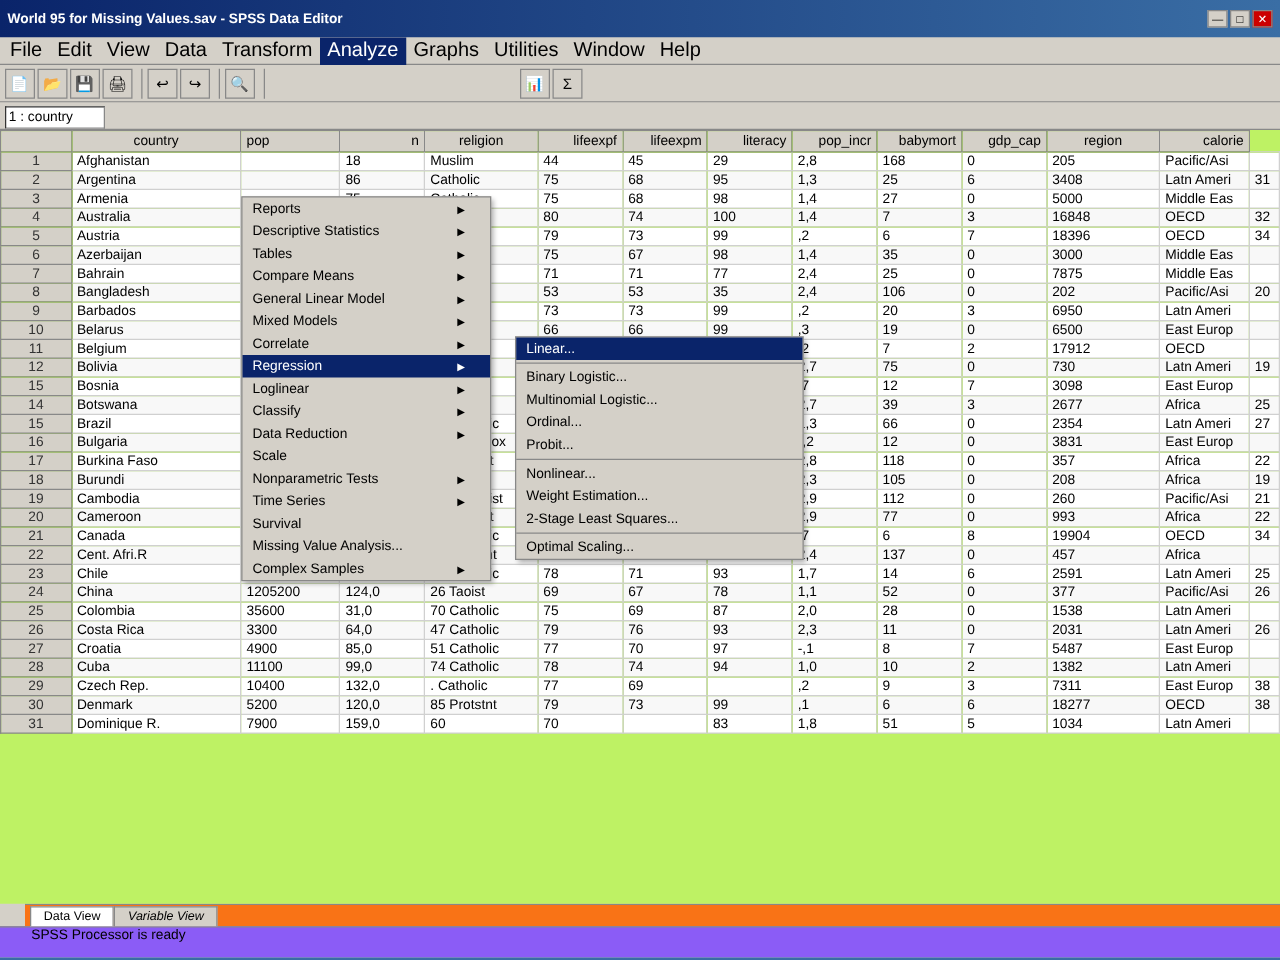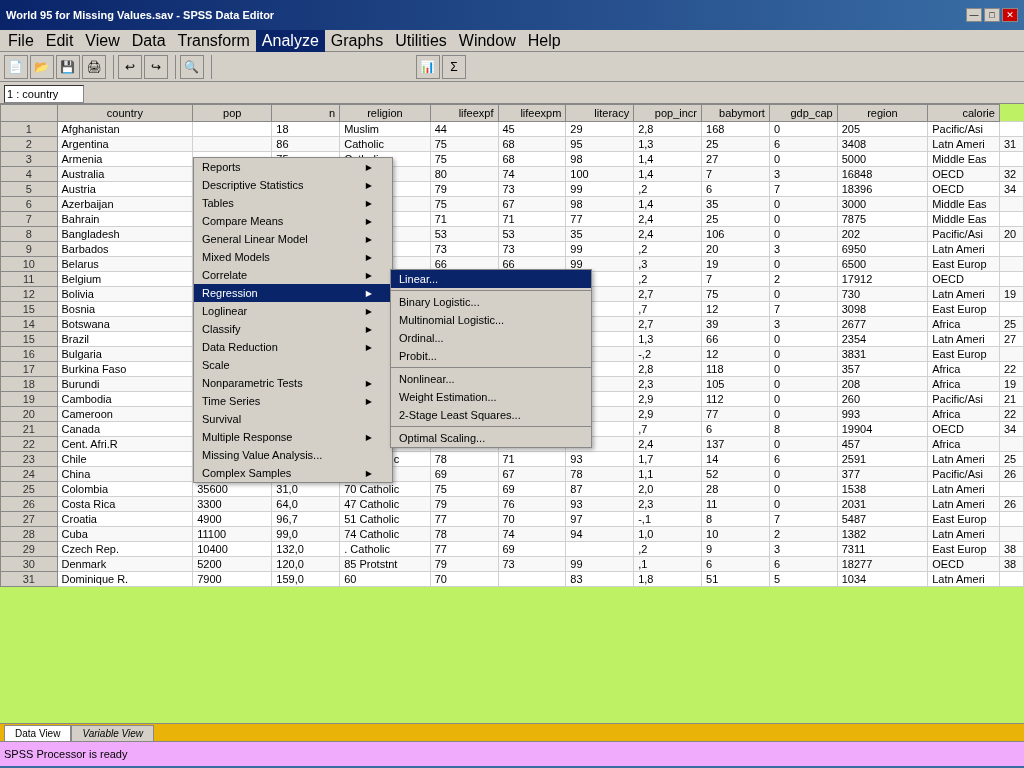--- a/index.html
+++ b/index.html
@@ -146,33 +146,33 @@
 
     
     .analyze-menu {
       left: 193px;
       top: 53px;
       width: 200px;
     }
 
     
     .regression-submenu {
-      left: 390px;
+      left: 412px;
       top: 165px;
-      width: 202px;
+      width: 231px;
     }
 
     
     .status-bar {
-      background: #f0abfc;
+      background: #8b5cf6;
       height: 25px;
       display: flex;
-      align-items: center;
+      align-items: flex-start;
       border-top: 1px solid #888;
-      padding: 0 4px;
+      padding: 0 25px;
       font-size: 11px;
     }
 
     
     .taskbar {
       background: linear-gradient(to bottom, #3a6ea5, #1a4a85);
       height: 28px;
       display: flex;
       align-items: center;
       padding: 0 4px;
@@ -214,21 +214,21 @@
     }
     .taskbar-clock {
       background: #1a4a85;
       border: 1px inset #4a7ab5;
       padding: 1px 6px;
       font-size: 10px;
       color: white;
     }
 
     .col-country { min-width: 120px; }
-    .col-pop { min-width: 70px; text-align: center; }
+    .col-pop { min-width: 70px; text-align: left; }
     .col-num { min-width: 60px; text-align: right; }
     .col-religion { min-width: 80px; }
     .col-region { min-width: 80px; }
   </style>
 </head>
 <body>
 
 <div class="title-bar">
   <span class="title-bar-text">World 95 for Missing Values.sav - SPSS Data Editor</span>
   <div class="title-bar-buttons">
@@ -708,21 +708,21 @@
               <td>11</td>
               <td>0</td>
               <td>2031</td>
               <td>Latn Ameri</td>
               <td>26</td>
             </tr>
             <tr>
               <td class="row-num">27</td>
               <td>Croatia</td>
               <td>4900</td>
-              <td>96,7</td>
+              <td>85,0</td>
               <td>51 Catholic</td>
               <td>77</td>
               <td>70</td>
               <td>97</td>
               <td>-,1</td>
               <td>8</td>
               <td>7</td>
               <td>5487</td>
               <td>East Europ</td>
               <td></td>
@@ -807,21 +807,20 @@
       <div class="menu-popup-item has-sub">Mixed Models</div>
       <div class="menu-popup-item has-sub">Correlate</div>
       <div class="menu-popup-item has-sub active">Regression</div>
       <div class="menu-popup-item has-sub">Loglinear</div>
       <div class="menu-popup-item has-sub">Classify</div>
       <div class="menu-popup-item has-sub">Data Reduction</div>
       <div class="menu-popup-item">Scale</div>
       <div class="menu-popup-item has-sub">Nonparametric Tests</div>
       <div class="menu-popup-item has-sub">Time Series</div>
       <div class="menu-popup-item">Survival</div>
-      <div class="menu-popup-item has-sub">Multiple Response</div>
       <div class="menu-popup-item">Missing Value Analysis...</div>
       <div class="menu-popup-item has-sub">Complex Samples</div>
     </div>
 
     <div class="menu-popup regression-submenu">
       <div class="menu-popup-item active">Linear...</div>
       <div class="menu-popup-separator"></div>
       <div class="menu-popup-item">Binary Logistic...</div>
       <div class="menu-popup-item">Multinomial Logistic...</div>
       <div class="menu-popup-item">Ordinal...</div>
@@ -829,21 +828,21 @@
       <div class="menu-popup-separator"></div>
       <div class="menu-popup-item">Nonlinear...</div>
       <div class="menu-popup-item">Weight Estimation...</div>
       <div class="menu-popup-item">2-Stage Least Squares...</div>
       <div class="menu-popup-separator"></div>
       <div class="menu-popup-item">Optimal Scaling...</div>
     </div>
   </div>
 </div>
 
-<div style="background:#eab308; height:18px; display:flex; align-items:center; border-top:1px solid #888; padding:0 4px;">
+<div style="background:#f97316; height:18px; display:flex; align-items:center; border-top:1px solid #888; padding:0 4px;margin-left:20px;">
   <div style="background:white; border:1px solid #888; border-bottom:none; padding:2px 10px; font-size:10px; cursor:pointer;">Data View</div>
   <div style="background:#d4d0c8; border:1px solid #888; border-bottom:none; padding:2px 10px; font-size:10px; cursor:pointer;font-style:italic;">Variable View</div>
 </div>
 
 <div class="status-bar">
   <span>SPSS Processor  is ready</span>
 </div>
 
 <div class="taskbar">
   <div class="start-btn">

